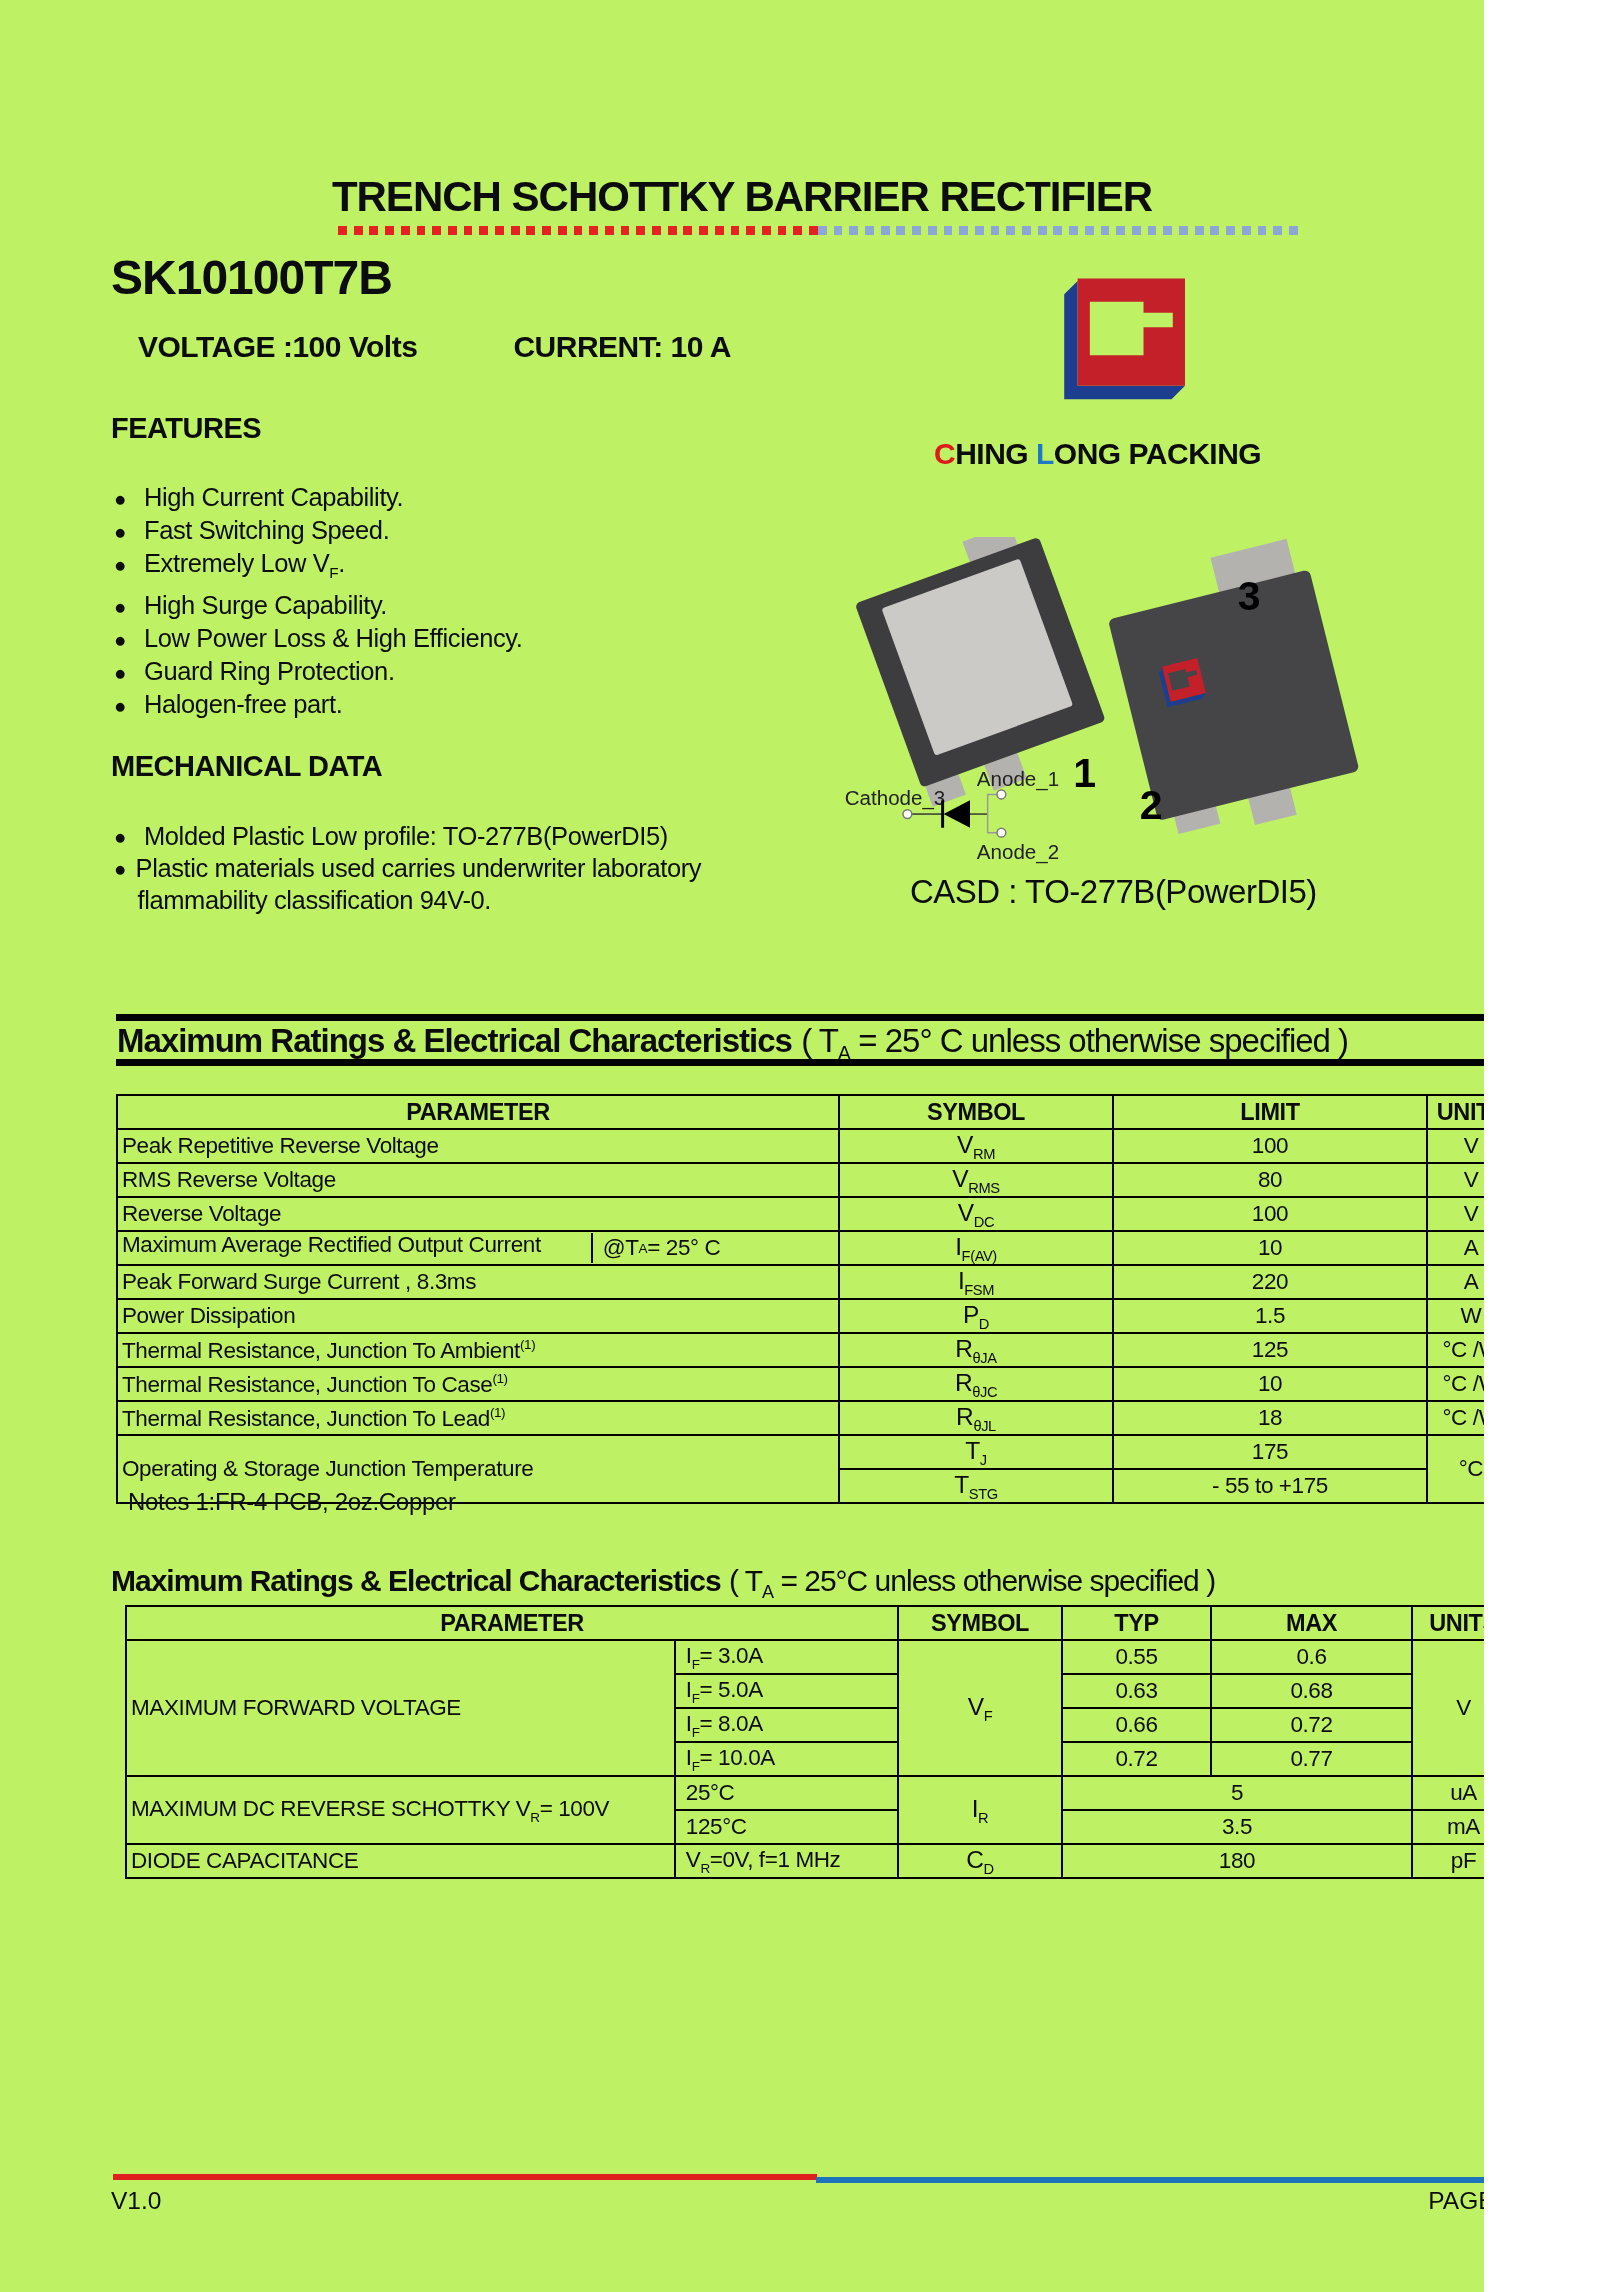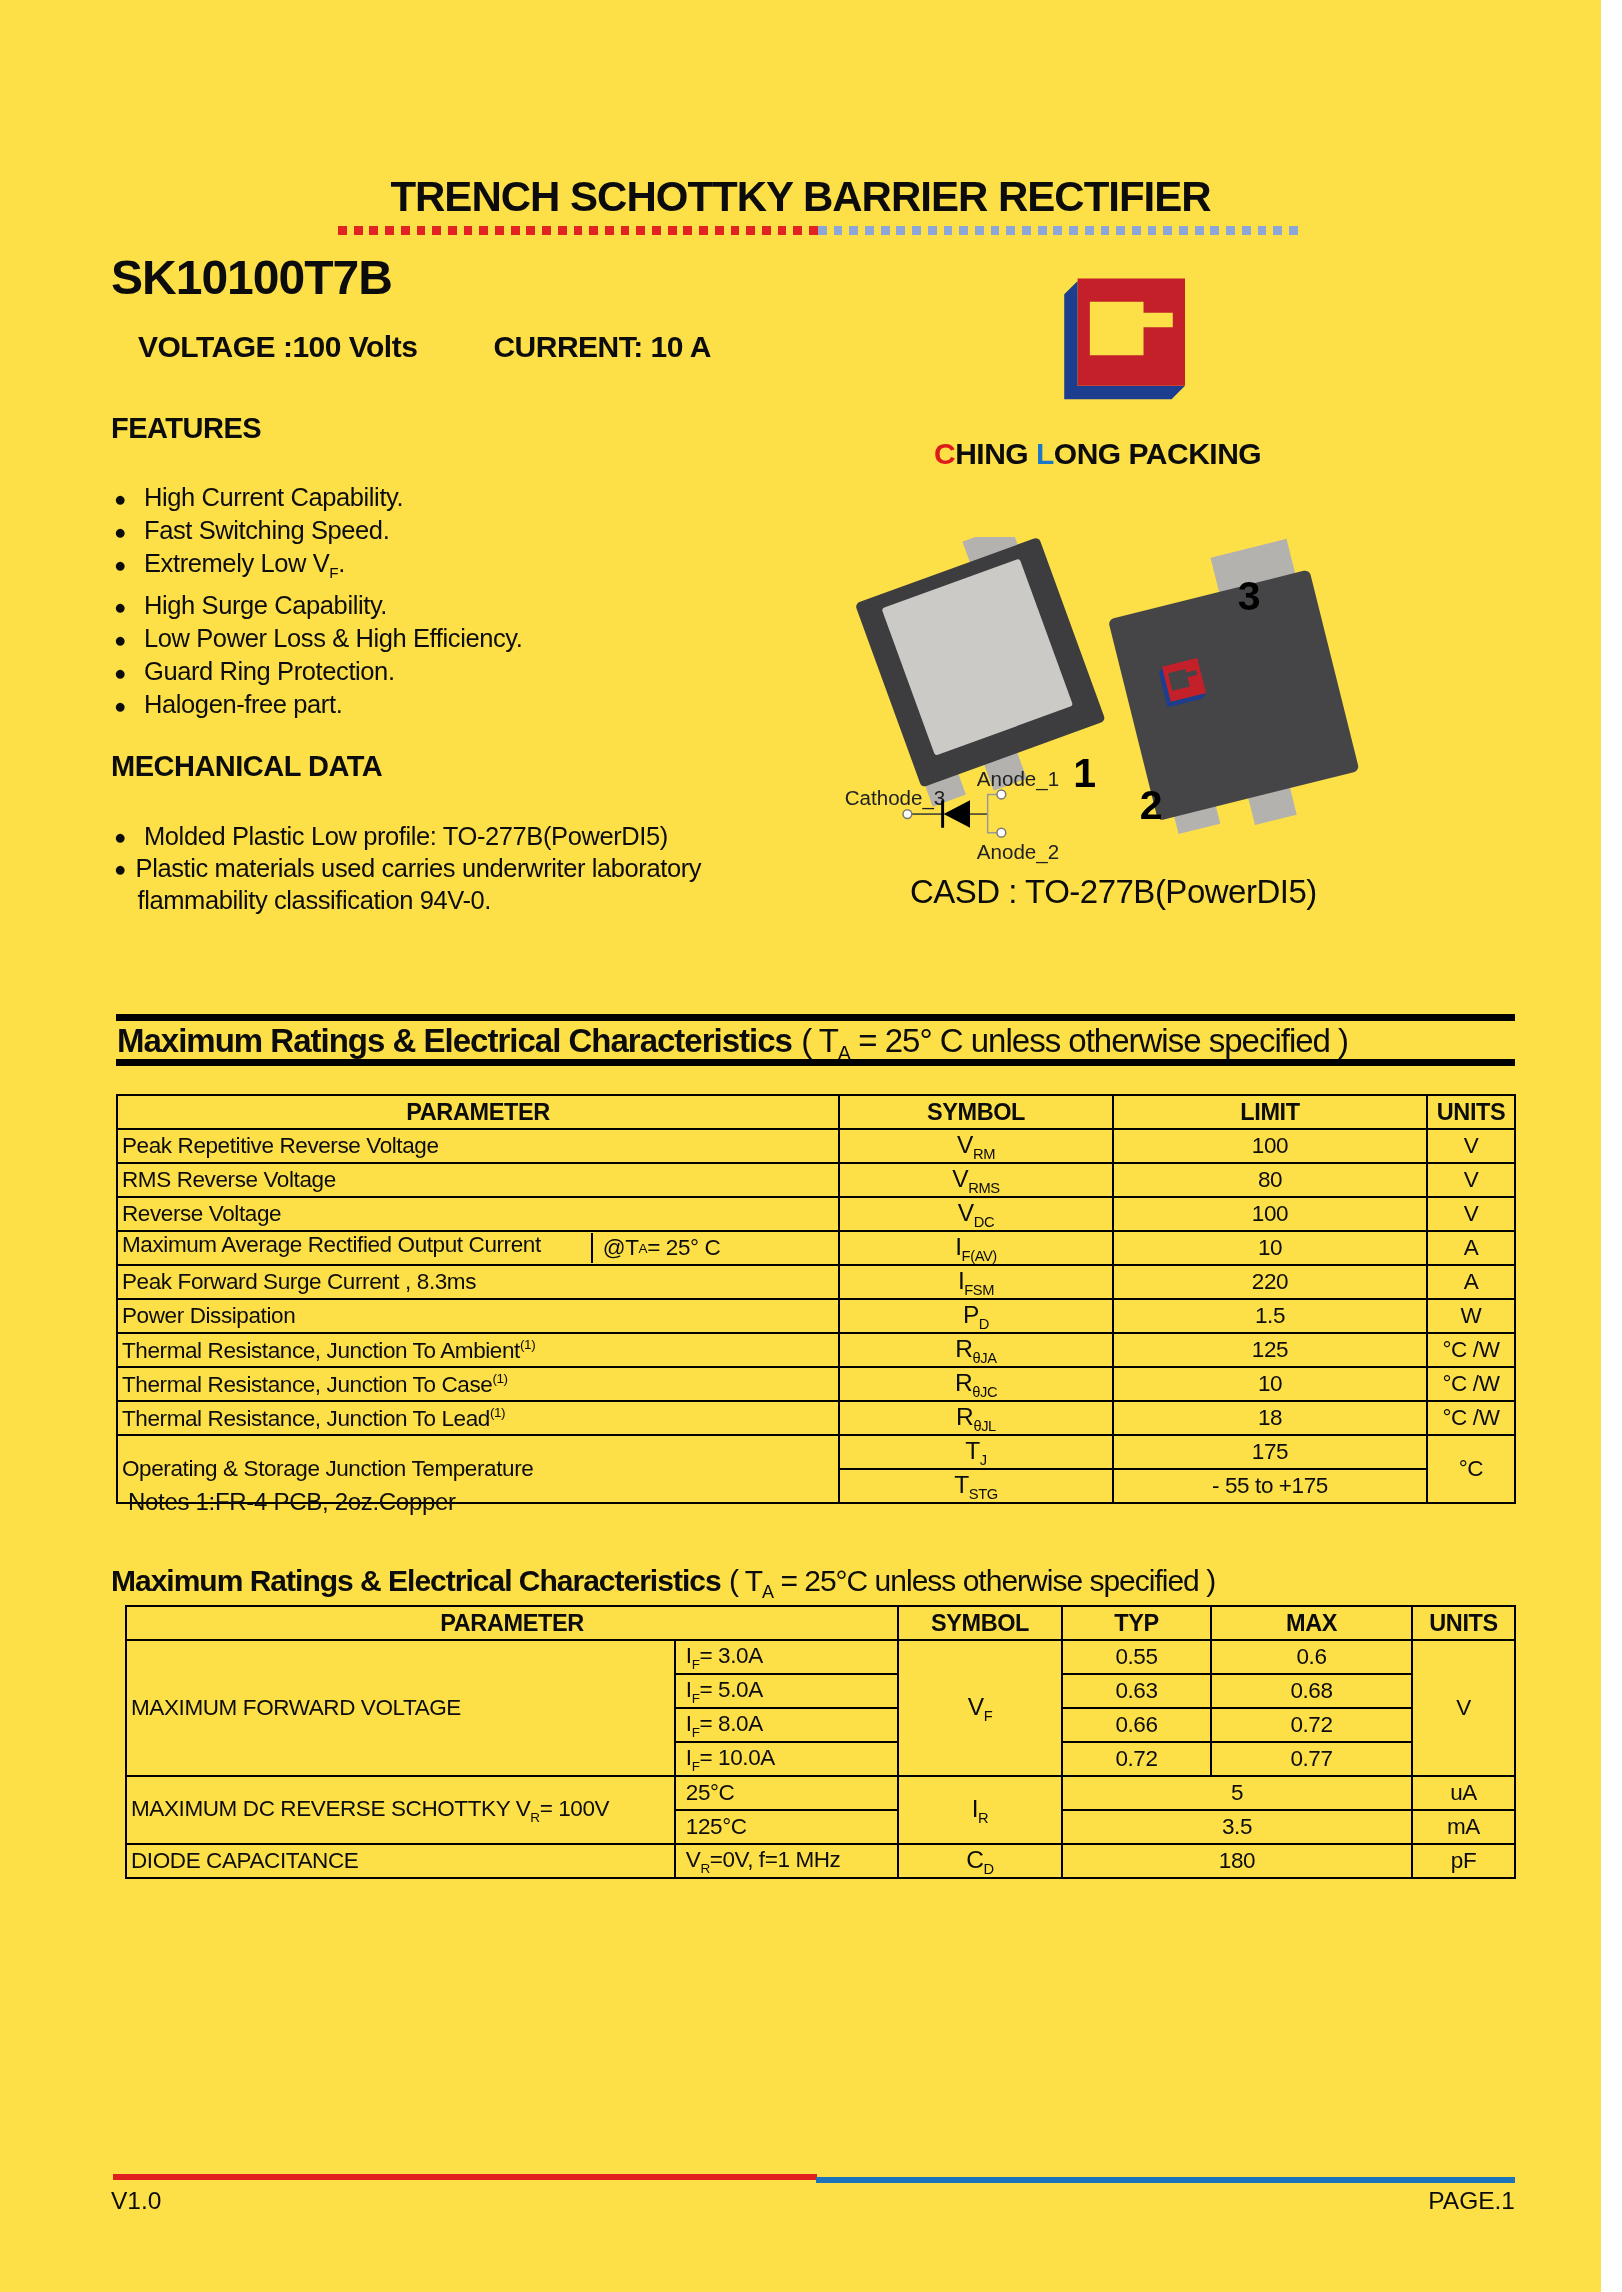--- a/index.html
+++ b/index.html
@@ -1,29 +1,29 @@
 <!DOCTYPE html>
 <html><head>
 <meta charset="utf-8">
 <style>
   html,body{margin:0;padding:0;background:#fff;}
-  .page{position:relative;width:1601px;height:2293px;background:#fde047;overflow:hidden;
+  .page{position:relative;width:1484px;height:2293px;background:#bef264;overflow:hidden;
         color:#0c0c0c;font-family:"Liberation Sans",sans-serif;}
 
   
   .doc-title{position:absolute;top:173px;left:0;width:100%;text-align:center;
              font-size:42px;font-weight:bold;letter-spacing:-1px;}
   .dash{position:absolute;top:226px;height:8.8px;}
   .dash-red{left:338px;width:480px;
             background:repeating-linear-gradient(90deg,#e32322 0 8.8px,transparent 8.8px 15.7px);}
   .dash-blue{left:818px;width:487px;
              background:repeating-linear-gradient(90deg,#8ca6d8 0 8.8px,transparent 8.8px 15.7px);}
   .part-number{position:absolute;left:111px;top:250px;font-size:48px;font-weight:bold;letter-spacing:-1px;}
   .ratings-line{position:absolute;left:138px;top:330px;font-size:30px;font-weight:bold;letter-spacing:-0.5px;}
-  .ratings-line .gap{margin-right:76px;}
+  .ratings-line .gap{margin-right:96px;}
 
   
   .sect-h{position:absolute;font-size:29px;font-weight:bold;letter-spacing:-0.5px;}
   .features-h{left:111px;top:412px;}
   .mech-h{left:111px;top:750px;}
   ul.plain{list-style:none;margin:0;padding:0;position:absolute;}
   .features-list{left:114px;top:481px;}
   .features-list li,.mech-list li{position:relative;padding-left:30px;font-size:25.5px;
                                   line-height:33px;letter-spacing:-0.4px;white-space:nowrap;}
   .features-list li::before,.mech-list li.b::before{content:"●";position:absolute;left:0;top:1px;font-size:20.6px;}

